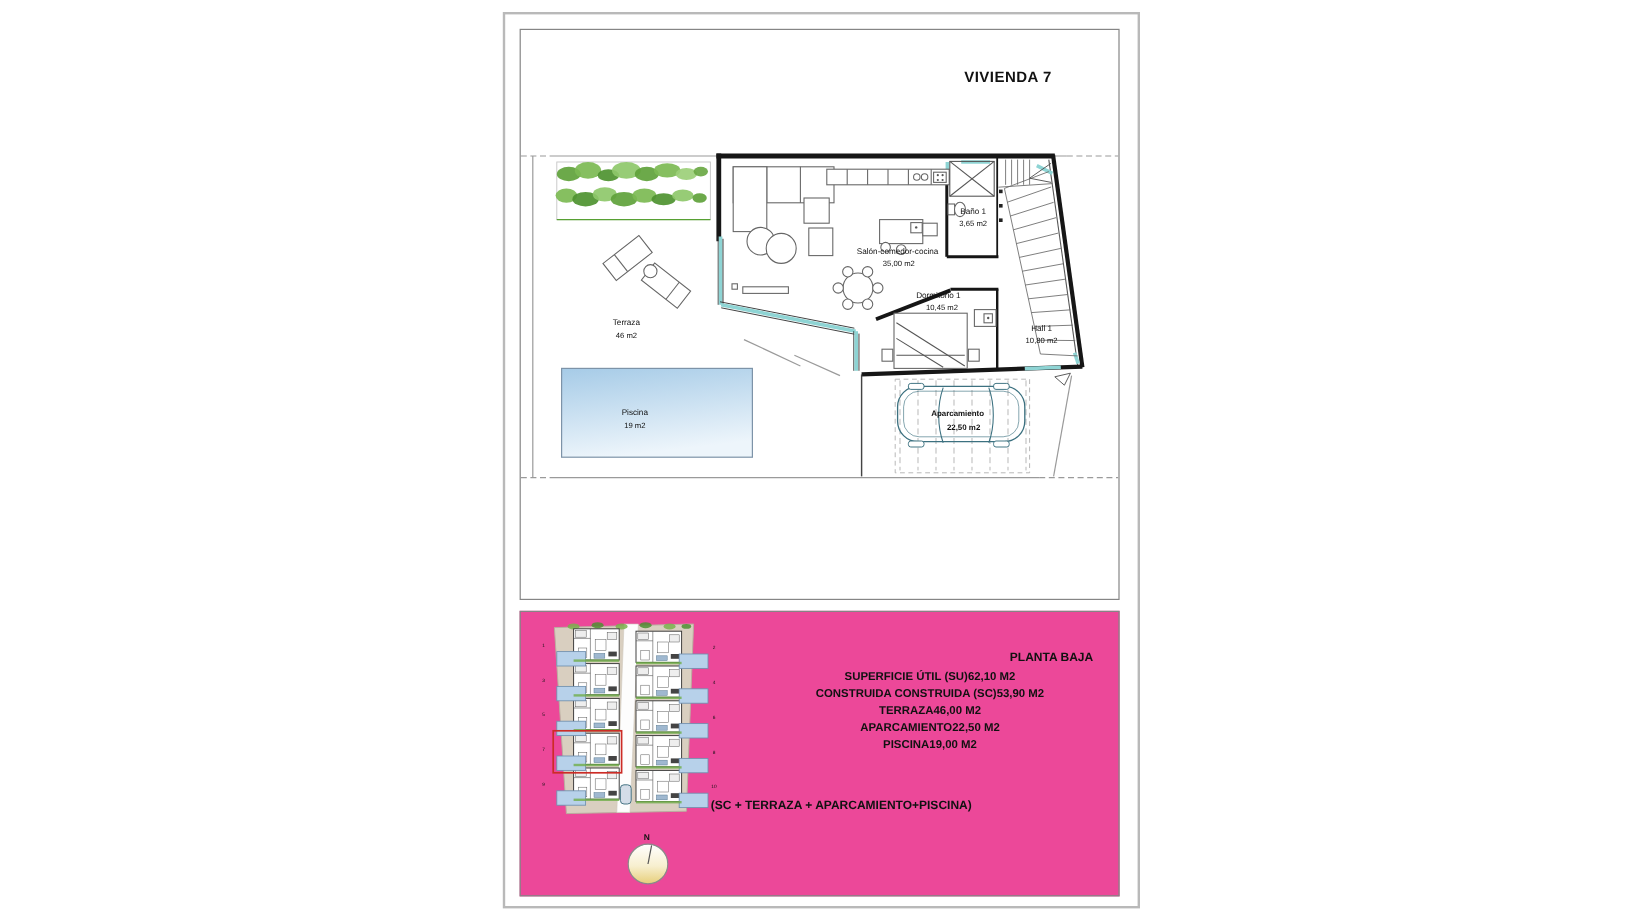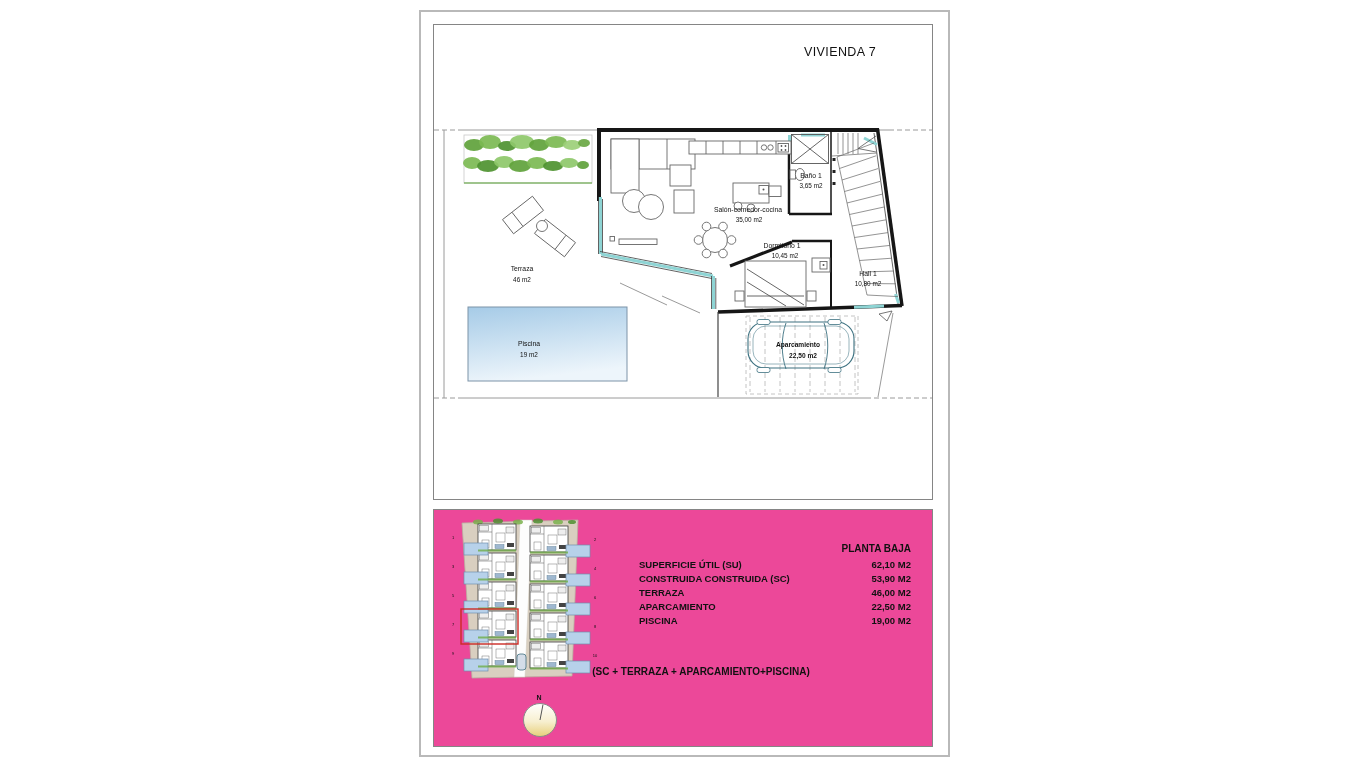--- a/index.html
+++ b/index.html
@@ -2,24 +2,24 @@
 <html><head>
 <meta charset="utf-8">
 <style>
   html,body{margin:0;padding:0;}
   body{width:1366px;height:768px;background:#ffffff;position:relative;
        font-family:"Liberation Sans",sans-serif;color:#111;}
   .abs{position:absolute;}
   #sheet{left:419px;top:10px;width:527px;height:743px;border:2px solid #b9b9b9;background:#fff;}
   #panel-plan{left:12px;top:12px;width:498px;height:474px;border:1px solid #858585;background:#fff;}
   #panel-info{left:12px;top:497px;width:498px;height:236px;border:1px solid #858585;background:#ec4899;}
-  #plan-title{left:350px;top:20px;width:112px;text-align:center;font-size:12.5px;font-weight:normal;letter-spacing:.4px;}
+  #plan-title{left:350px;top:32px;width:112px;text-align:center;font-size:12.5px;font-weight:bold;letter-spacing:.4px;}
   #planta-heading{left:205px;top:33px;width:272px;text-align:right;font-size:10px;font-weight:bold;}
   #surface-table{left:205px;top:48px;width:272px;font-size:9.5px;font-weight:bold;}
-  .irow{display:flex;justify-content:space-between;height:14px;line-height:14px;}
+  .irow{display:flex;justify-content:center;height:14px;line-height:14px;}
   #formula{left:100px;top:156px;width:334px;text-align:center;font-size:10px;font-weight:bold;}
   #total-block{left:352px;top:139px;width:164px;text-align:center;font-size:10px;font-weight:bold;line-height:13.5px;}
   svg text{font-family:"Liberation Sans",sans-serif;fill:#111;}
   .rlab{font-size:6.8px;}
   .rlab2{font-size:6.4px;}
   .blab{font-size:6.6px;font-weight:bold;}
   .glz{stroke:#8ed4d4;stroke-width:3;fill:none;stroke-linecap:butt;}
   .glzline{stroke:#3a3a3a;stroke-width:.8;fill:none;}
   .wall{stroke:#161616;fill:none;}
   .thin{stroke:#555;fill:none;stroke-width:.9;}

